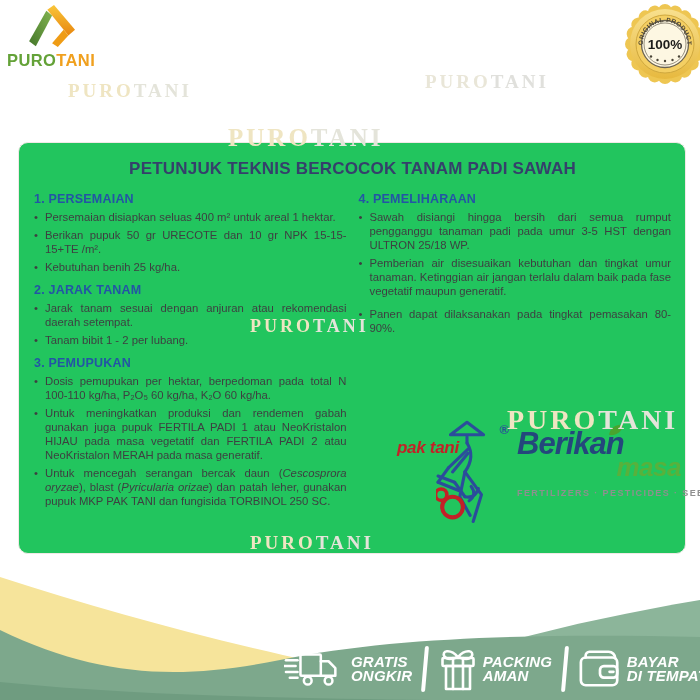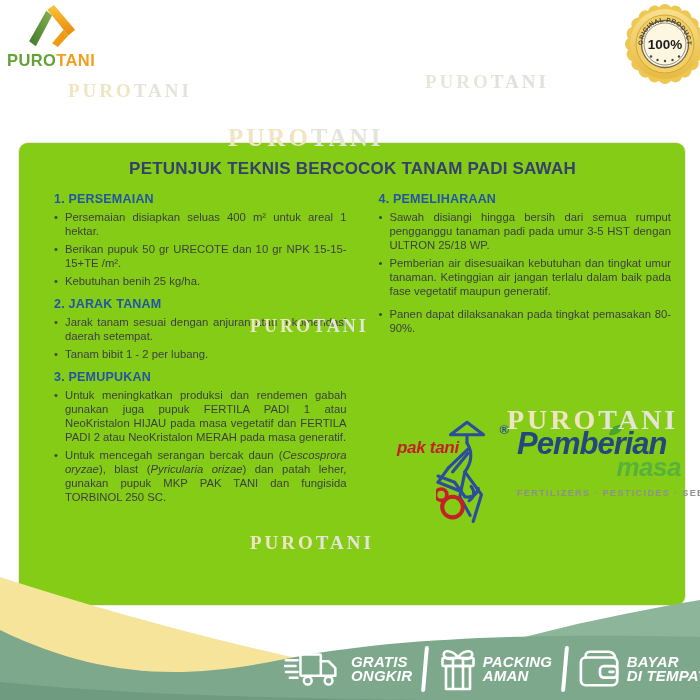--- a/index.html
+++ b/index.html
@@ -15,28 +15,28 @@
   
   .brand{position:absolute;left:7px;top:5px;z-index:20;}
   .brand svg{display:block;margin-left:18px;}
   .brandtext{font-size:16.5px;font-weight:bold;letter-spacing:.4px;margin-top:2px;}
   .brandtext .p{color:#64a238;} .brandtext .t{color:#f0a01e;}
 
   .seal{position:absolute;left:623px;top:2px;z-index:20;}
   .seal text{font-family:"Liberation Sans",sans-serif;}
 
   
-  .card{position:absolute;left:18px;top:142px;width:668px;height:464px;background:#84cc16;
+  .card{position:absolute;left:18px;top:142px;width:668px;height:412px;background:#22c55e;
         border:1px solid #f0e9e6;border-radius:10px;z-index:1;
         padding:12px 14px 0 15px;box-sizing:border-box;}
   .card h1{font-size:17px;font-weight:bold;color:#35406b;text-align:center;
            letter-spacing:.2px;margin:4px 0 13px 0;}
   .cols{display:flex;gap:12px;}
   .col{flex:1;min-width:0;}
-  .sec{margin-bottom:9px;margin-left:20px;}
+  .sec{margin-bottom:9px;}
   .sec h3{font-size:12.5px;font-weight:bold;color:#2355a5;margin:0 0 4px 0;letter-spacing:.2px;}
   .sec ul{list-style:none;margin:0;padding:0;}
   .sec li{position:relative;padding-left:11px;font-size:11.3px;line-height:14px;
           color:#3e3f41;text-align:justify;margin-bottom:4px;}
   .sec li::before{content:"\2022";position:absolute;left:0;top:0;color:#3e3f41;}
   .it{font-style:italic;}
 
   
   .logo-row{position:absolute;left:393px;top:420px;width:290px;display:flex;gap:10px;
             align-items:flex-start;z-index:10;}
@@ -157,20 +157,21 @@
         <div class="sec">
           <h3>2. JARAK TANAM</h3>
           <ul>
             <li>Jarak tanam sesuai dengan anjuran atau rekomendasi daerah setempat.</li>
             <li>Tanam bibit 1 - 2 per lubang.</li>
           </ul>
         </div>
         <div class="sec">
           <h3>3. PEMUPUKAN</h3>
           <ul>
+            <li>Dosis pemupukan per hektar, berpedoman pada total N 100-110 kg/ha, P₂O₅ 60 kg/ha, K₂O 60 kg/ha.</li>
             <li>Untuk meningkatkan produksi dan rendemen gabah gunakan juga pupuk FERTILA PADI 1 atau NeoKristalon HIJAU pada masa vegetatif  dan FERTILA PADI 2 atau NeoKristalon MERAH pada masa generatif.</li>
             <li><span>Untuk mencegah serangan bercak daun (</span><span class="it">Cescosprora oryzae</span><span>), blast (</span><span class="it">Pyricularia orizae</span><span>) dan patah leher, gunakan pupuk MKP PAK TANI dan fungisida TORBINOL 250 SC.</span></li>
           </ul>
         </div>
       </div>
       <div class="col">
         <div class="sec">
           <h3>4. PEMELIHARAAN</h3>
           <ul>
             <li>Sawah disiangi hingga bersih dari semua rumput pengganggu tanaman padi pada umur 3-5 HST dengan ULTRON 25/18 WP.</li>
@@ -204,21 +205,21 @@
           <path d="M2,54 L18,60"></path>
           <path d="M18,60 L28,74"></path>
           <path d="M28,74 q10,2 13,-8"></path>
           <path d="M34,64 q6,8 -2,14"></path>
         </g>
         <circle cx="16" cy="84" r="10" fill="none" stroke="#c32127" stroke-width="4"></circle>
         <circle cx="5" cy="72" r="5.5" fill="none" stroke="#c32127" stroke-width="3.5"></circle>
       </svg>
     </div>
     <div class="saprotan">
-      <div class="sap1"><span>Pemberian</span><svg class="leaf" width="16" height="12" viewBox="0 0 16 12">
+      <div class="sap1"><span>Berikan</span><svg class="leaf" width="16" height="12" viewBox="0 0 16 12">
             <path d="M1,11 C2,4 8,0 15,1 C14,8 8,12 1,11 Z" fill="#4aa32e"></path>
           </svg></div>
       <div class="sap2">masa</div>
       <div class="sap3">FERTILIZERS · PESTICIDES · SEEDS</div>
     </div>
   </div>
 
   <svg class="waves" viewBox="0 0 700 170" preserveAspectRatio="none">
     <path d="M0,47 C150,95 300,135 520,170 L0,170 Z" fill="#f6e49b"></path>
     <path d="M700,70 C570,92 460,120 330,170 L700,170 Z" fill="#8cb59a"></path>

